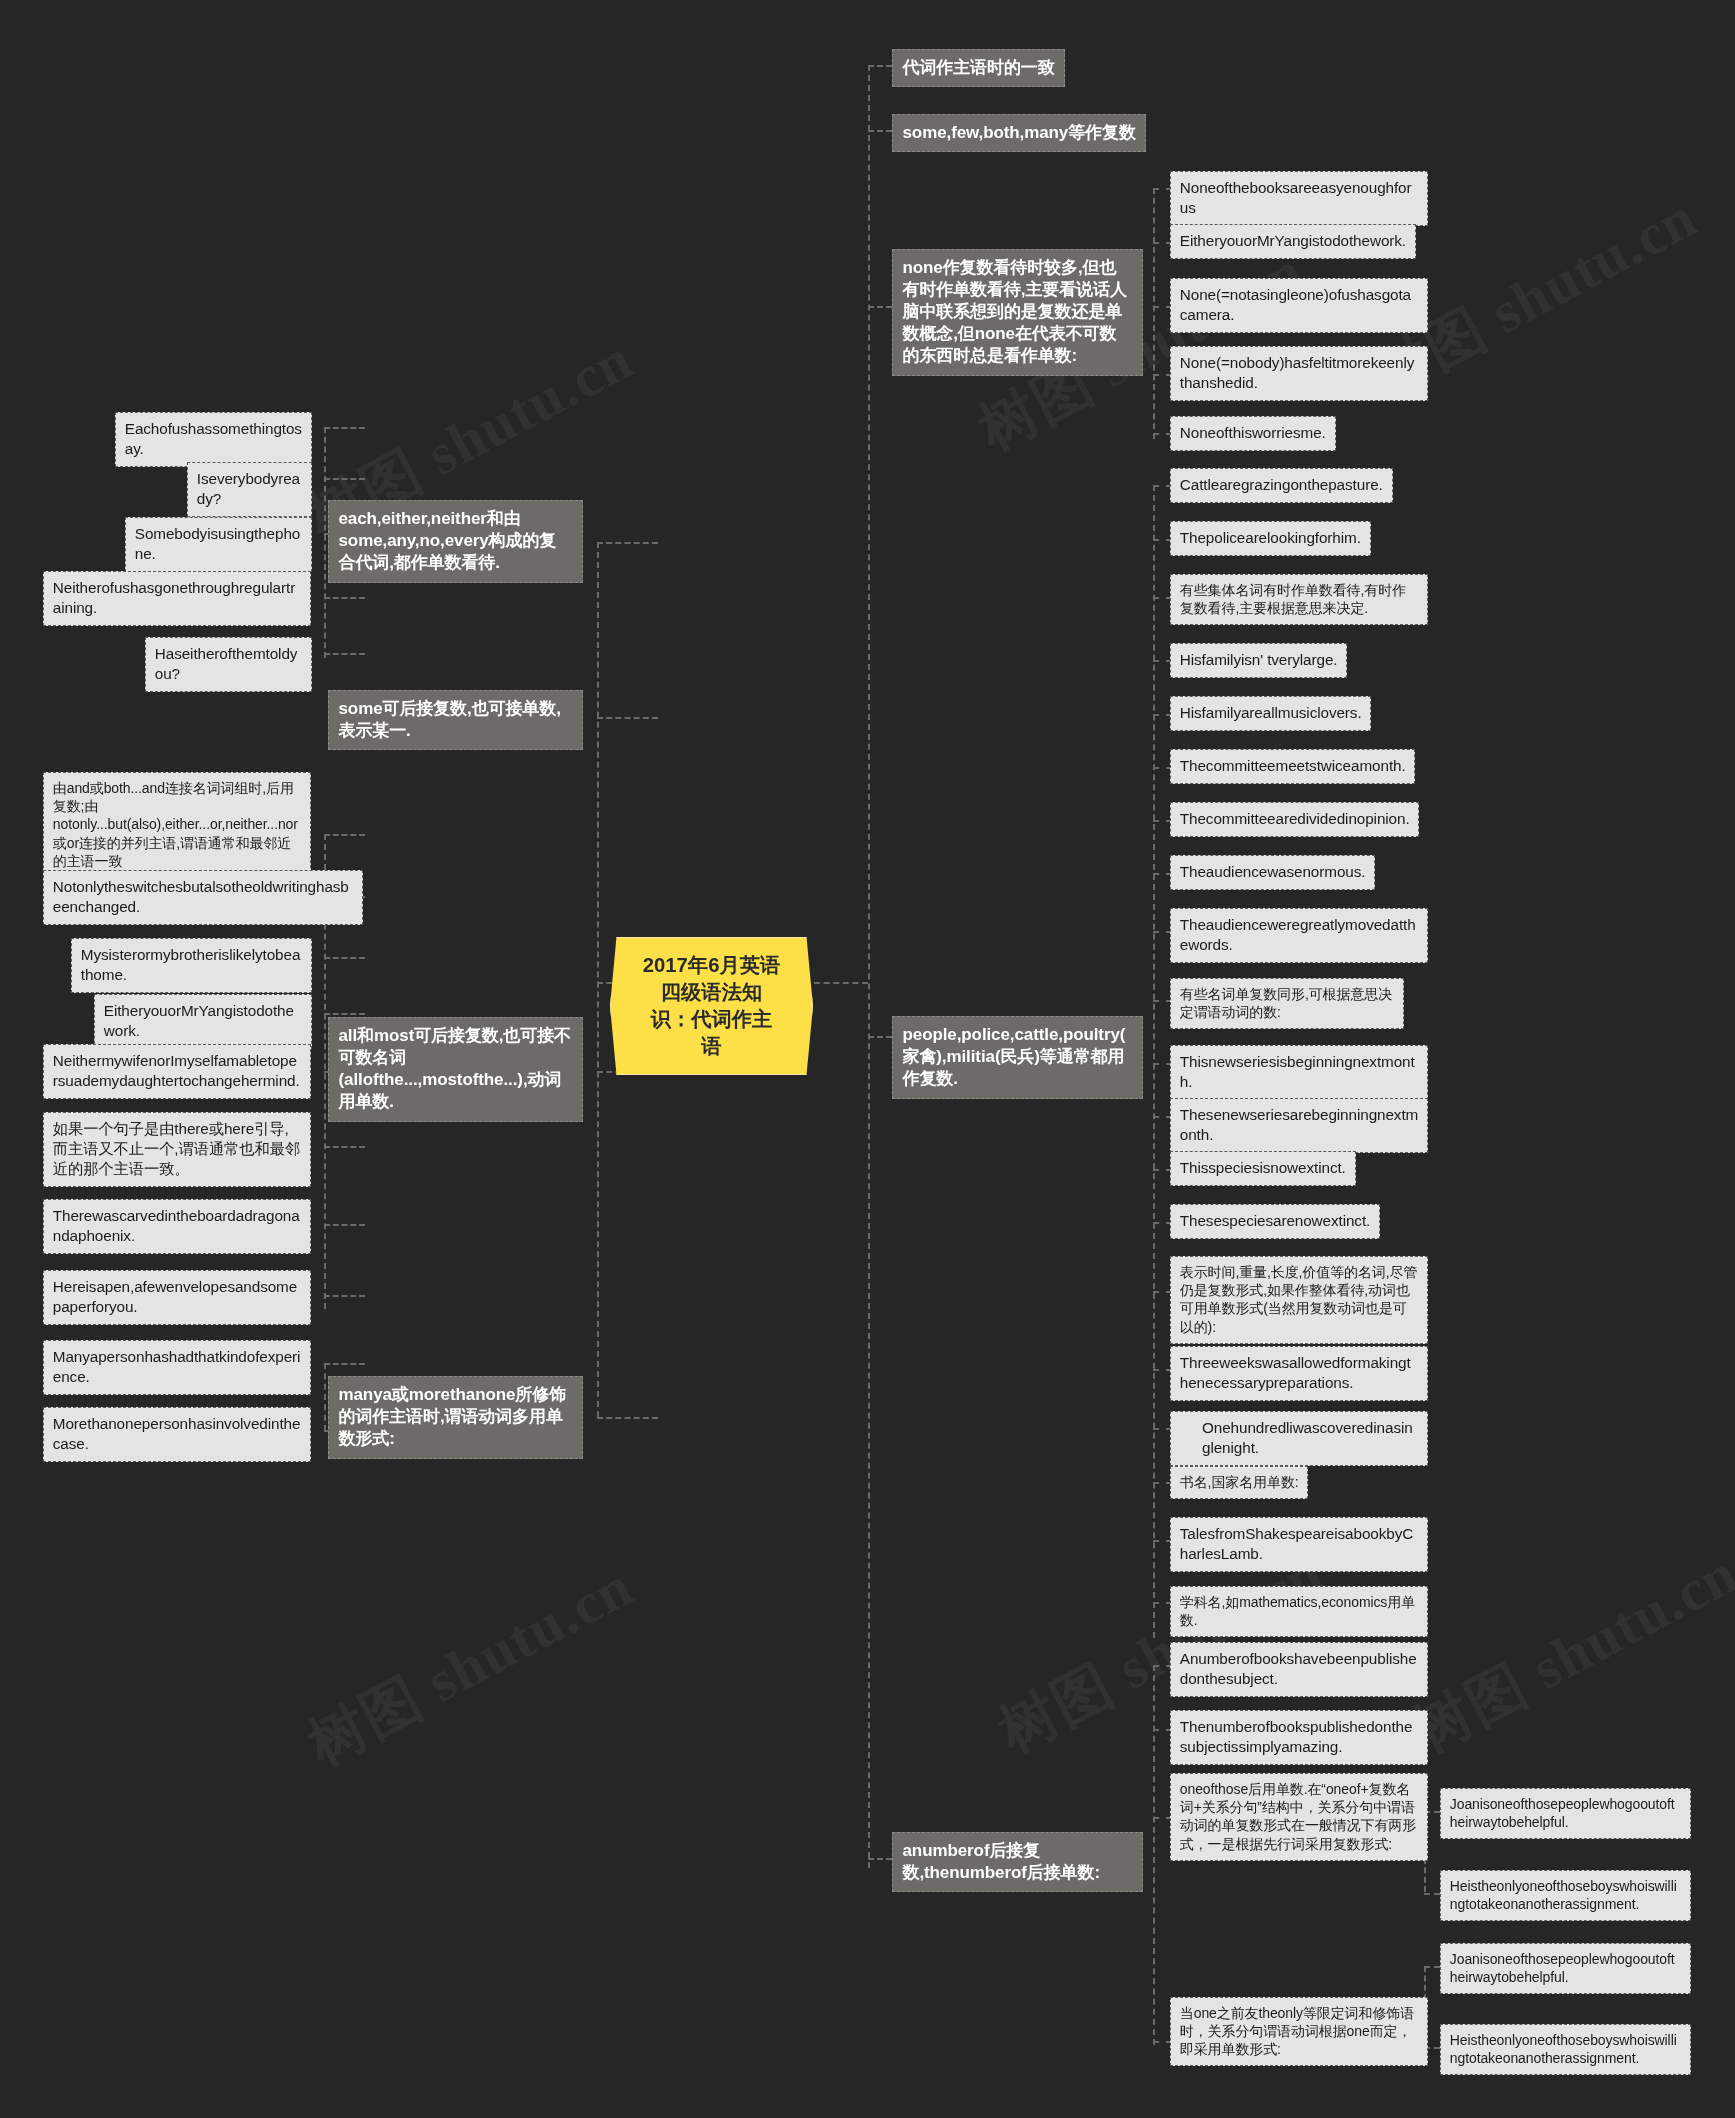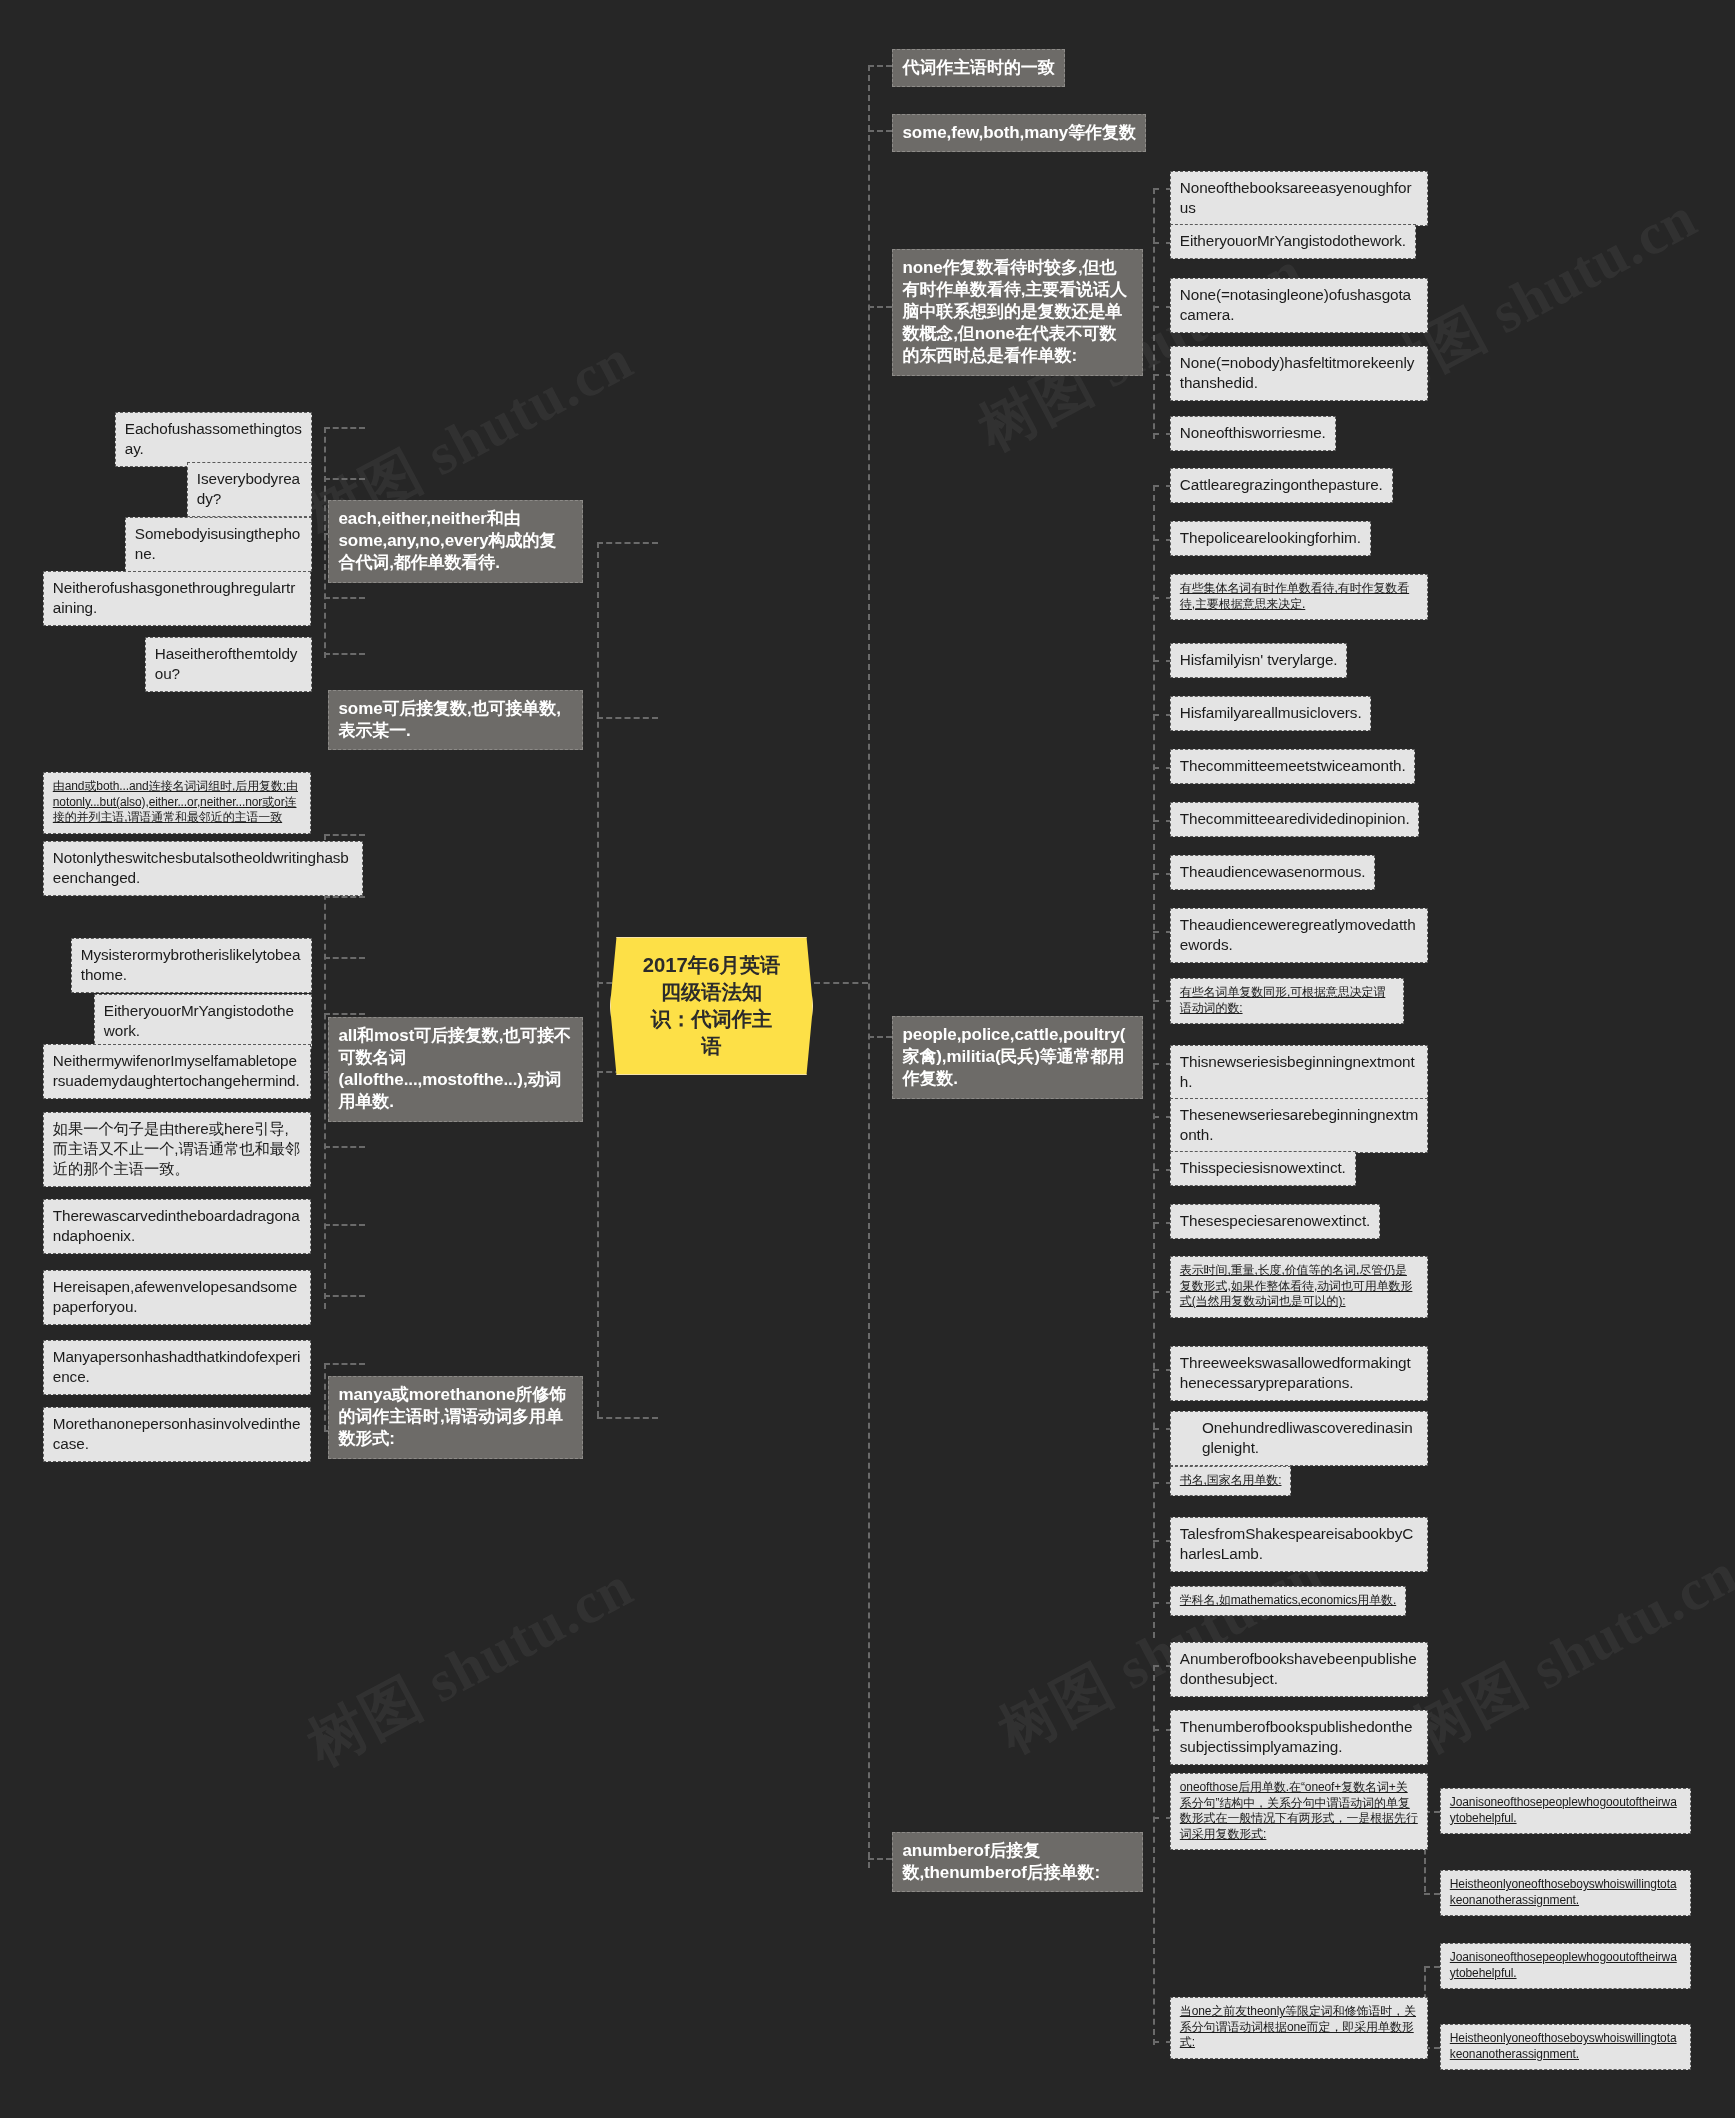--- a/index.html
+++ b/index.html
@@ -54,21 +54,21 @@
   
   .n-light {
     background: #e4e4e4;
     color: #1b1b1b;
     border: 1.4px dashed #5a5a5a;
     padding: 6.1px 8.8px 6.8px 8.8px;
     font-size: 15.3px;
     font-weight: 400;
     letter-spacing: -0.1px;
   }
-  .n-light.sm { font-size: 12px; text-decoration: underline; }
+  .n-light.sm { font-size: 14px; }
   
   .center {
     position: absolute;
     background: #fde047;
     color: #2b2b2b;
     font-size: 20.3px;
     font-weight: 600;
     text-align: center;
     padding: 13.6px 30px;
     line-height: 1.34;
@@ -185,21 +185,21 @@
   <div class="node n-light" style="left:115px; top:412px; width:197px;">Eachofushassomethingtosay.</div>
   <div class="node n-light" style="left:187px; top:462px; width:125px;">Iseverybodyready?</div>
   <div class="node n-light" style="left:125px; top:517px; width:187px;">Somebodyisusingthephone.</div>
   <div class="node n-light" style="left:43px; top:571px; width:268px;">Neitherofushasgonethroughregulartraining.</div>
   <div class="node n-light" style="left:145px; top:637px; width:167px;">Haseitherofthemtoldyou?</div>
 
   <div class="node n-gray" style="left:328px; top:690px; width:255px;">some可后接复数,也可接单数,表示某一.</div>
 
   <div class="node n-gray" style="left:328px; top:1017px; width:255px;">all和most可后接复数,也可接不可数名词(allofthe...,mostofthe...),动词用单数.</div>
   <div class="node n-light sm" style="left:43px; top:772px; width:268px;">由and或both...and连接名词词组时,后用复数;由notonly...but(also),either...or,neither...nor或or连接的并列主语,谓语通常和最邻近的主语一致</div>
-  <div class="node n-light" style="left:43px; top:841px; width:320px;">Notonlytheswitchesbutalsotheoldwritinghasbeenchanged.</div>
+  <div class="node n-light" style="left:43px; top:870px; width:320px;">Notonlytheswitchesbutalsotheoldwritinghasbeenchanged.</div>
   <div class="node n-light" style="left:71px; top:938px; width:241px;">Mysisterormybrotherislikelytobeathome.</div>
   <div class="node n-light" style="left:94px; top:994px; width:218px;">EitheryouorMrYangistodothework.</div>
   <div class="node n-light" style="left:43px; top:1044px; width:268px;">NeithermywifenorImyselfamabletopersuademydaughtertochangehermind.</div>
   <div class="node n-light" style="left:43px; top:1112px; width:268px;">如果一个句子是由there或here引导,而主语又不止一个,谓语通常也和最邻近的那个主语一致。</div>
   <div class="node n-light" style="left:43px; top:1199px; width:268px;">Therewascarvedintheboardadragonandaphoenix.</div>
   <div class="node n-light" style="left:43px; top:1270px; width:268px;">Hereisapen,afewenvelopesandsomepaperforyou.</div>
 
   <div class="node n-gray" style="left:328px; top:1376px; width:255px;">manya或morethanone所修饰的词作主语时,谓语动词多用单数形式:</div>
   <div class="node n-light" style="left:43px; top:1340px; width:268px;">Manyapersonhashadthatkindofexperience.</div>
   <div class="node n-light" style="left:43px; top:1407px; width:268px;">Morethanonepersonhasinvolvedinthecase.</div>

